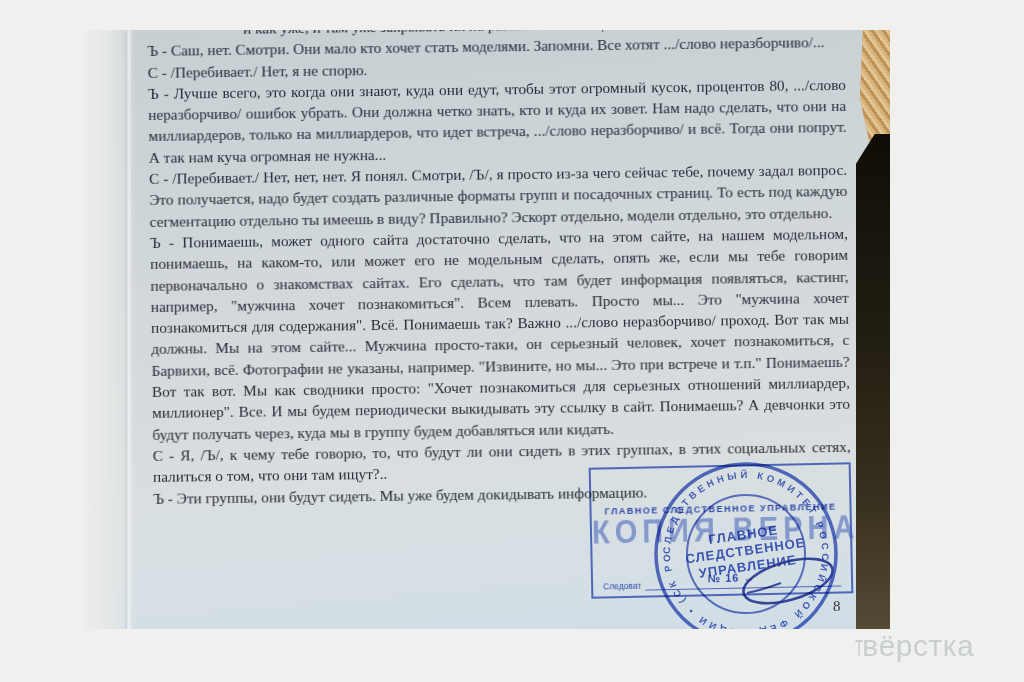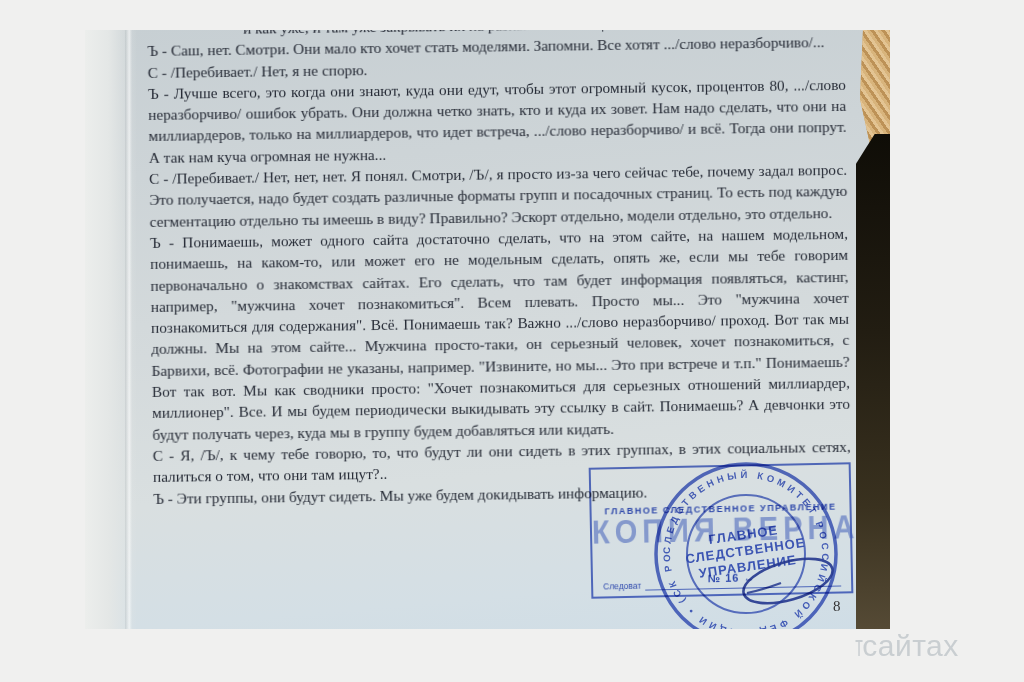--- a/index.html
+++ b/index.html
@@ -111,16 +111,16 @@
         <ellipse cx="153" cy="138" rx="46" ry="19" transform="rotate(-16 153 138)" fill="none" stroke="#2b3f9e" stroke-width="2.6" opacity="0.9"></ellipse>
         <path d="M 112 150 q 18 -4 34 -10" fill="none" stroke="#2b3f9e" stroke-width="2.2" opacity="0.85"></path>
       </g>
     </svg>
 
     <div class="page-num">8</div>
   </div>
 
   <div class="watermark">
     <span class="mark">т</span>
-    <span>сайтах</span>
+    <span>вёрстка</span>
   </div>
 
 </div>
 
 </body></html>

